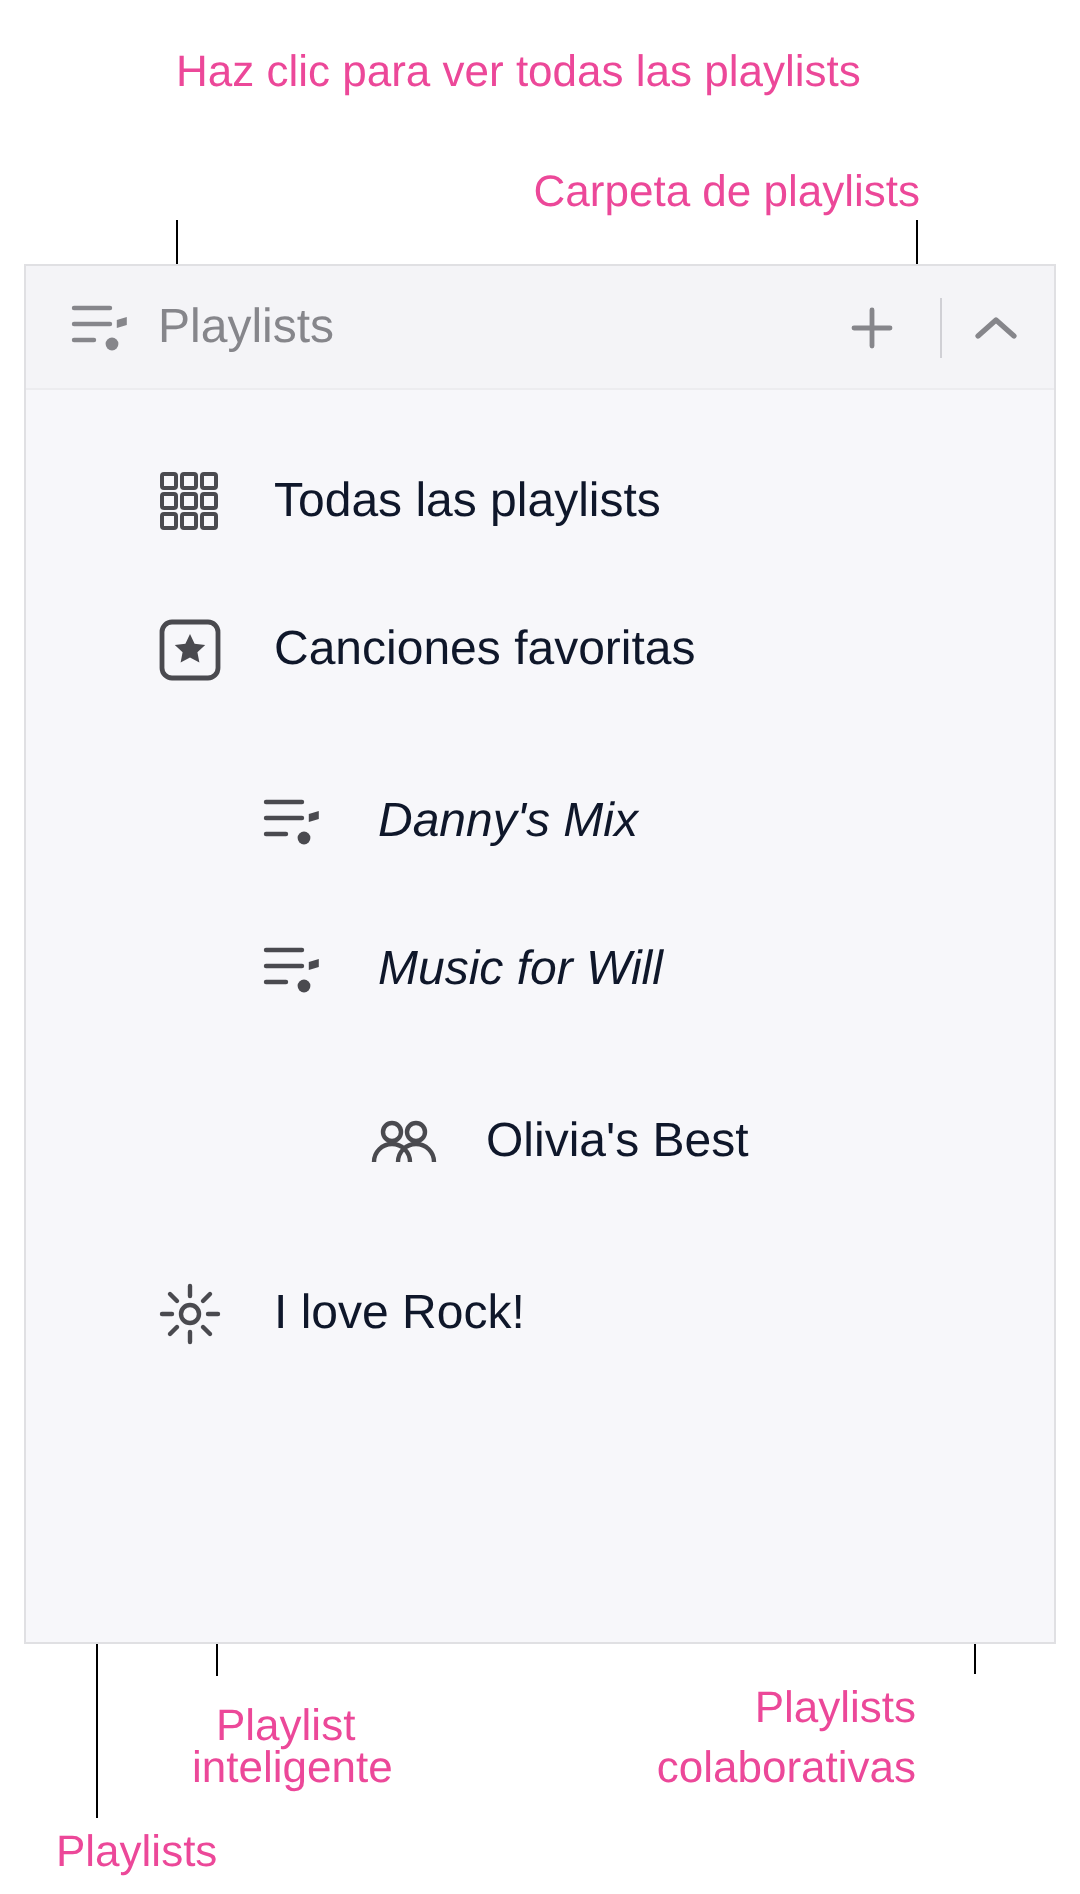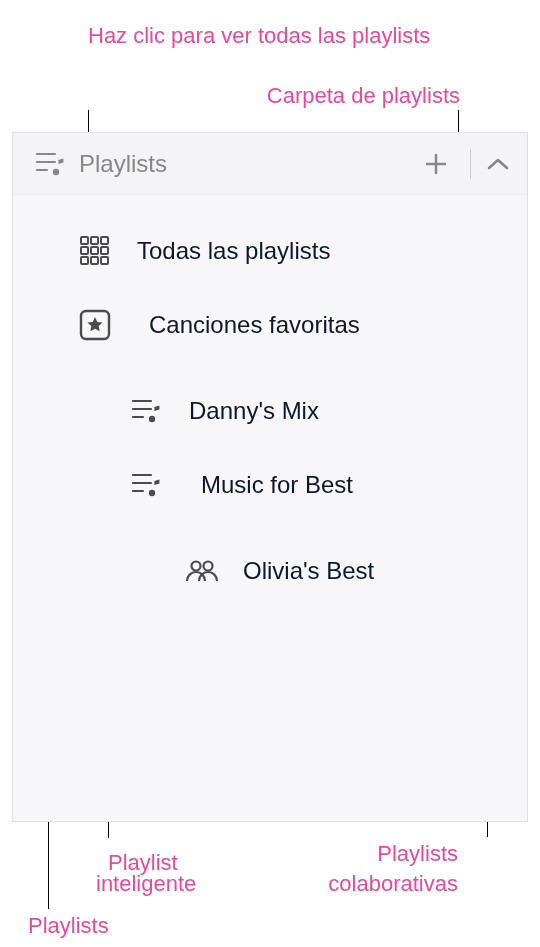--- a/index.html
+++ b/index.html
@@ -89,23 +89,23 @@
     display: flex;
     align-items: center;
     font-size: 24px;
     color: #0f172a;
     padding: 0 20px 0 66px;
     height: 60px;
   }
   .row .icon-col { width: 58px; display:flex; align-items:center; justify-content:flex-start; }
   .row .label { flex:1; }
   .row .chev  { color:#85858a; }
-  .row.indent1 { padding-left: 118px; }
+  .row.indent1 { padding-left: 118px; font-style: italic; }
   .row.indent2 { padding-left: 172px; }
-  .gap-lg { margin-top: 14px; gap: 12px; }
+  .gap-lg { margin-top: 14px; }
   .gap-xl { margin-top: 26px; }
 
   svg { display:block; }
   .stroke-grey { stroke:#86868b; fill:none; }
 
 </style>
 </head>
 <body>
 
 <div class="annot annot-tl">Haz clic para ver todas las playlists</div>
@@ -223,33 +223,53 @@
             <line x1="2" y1="3" x2="20" y2="3"></line>
             <line x1="2" y1="11" x2="20" y2="11"></line>
             <line x1="2" y1="19" x2="12" y2="19"></line>
           </g>
           <g fill="#4a4a4f">
             <circle cx="21" cy="21" r="3.2"></circle>
             <path d="M23.4 21 V9 l5 -1.5 v4 l-5 1.5"></path>
           </g>
         </svg>
       </span>
-      <span class="label">Music for Best</span>
+      <span class="label">Music for Will</span>
     </div>
 
     <div class="row indent2 gap-xl">
       <span class="icon-col">
         <svg width="34" height="24" viewBox="0 0 34 24">
           <g fill="none" stroke="#4a4a4f" stroke-width="2.2">
             <circle cx="11" cy="7" r="4.5"></circle>
             <circle cx="23" cy="7" r="4.5"></circle>
             <path d="M2 22 a9 9 0 0 1 18 0"></path>
             <path d="M14 22 a9 9 0 0 1 18 0"></path>
           </g>
         </svg>
       </span>
       <span class="label">Olivia's Best</span>
     </div>
 
 
+    <div class="row gap-xl">
+      <span class="icon-col">
+        <svg width="32" height="32" viewBox="0 0 32 32">
+          <g fill="none" stroke="#4a4a4f" stroke-width="2.2">
+            <circle cx="16" cy="16" r="4.5"></circle>
+            <g stroke-linecap="round">
+              <line x1="16" y1="2" x2="16" y2="7"></line>
+              <line x1="16" y1="25" x2="16" y2="30"></line>
+              <line x1="2" y1="16" x2="7" y2="16"></line>
+              <line x1="25" y1="16" x2="30" y2="16"></line>
+              <line x1="6" y1="6" x2="9.5" y2="9.5"></line>
+              <line x1="22.5" y1="22.5" x2="26" y2="26"></line>
+              <line x1="26" y1="6" x2="22.5" y2="9.5"></line>
+              <line x1="9.5" y1="22.5" x2="6" y2="26"></line>
+            </g>
+          </g>
+        </svg>
+      </span>
+      <span class="label">I love Rock!</span>
+    </div>
 
   </div>
 </div>
 
 </body></html>

